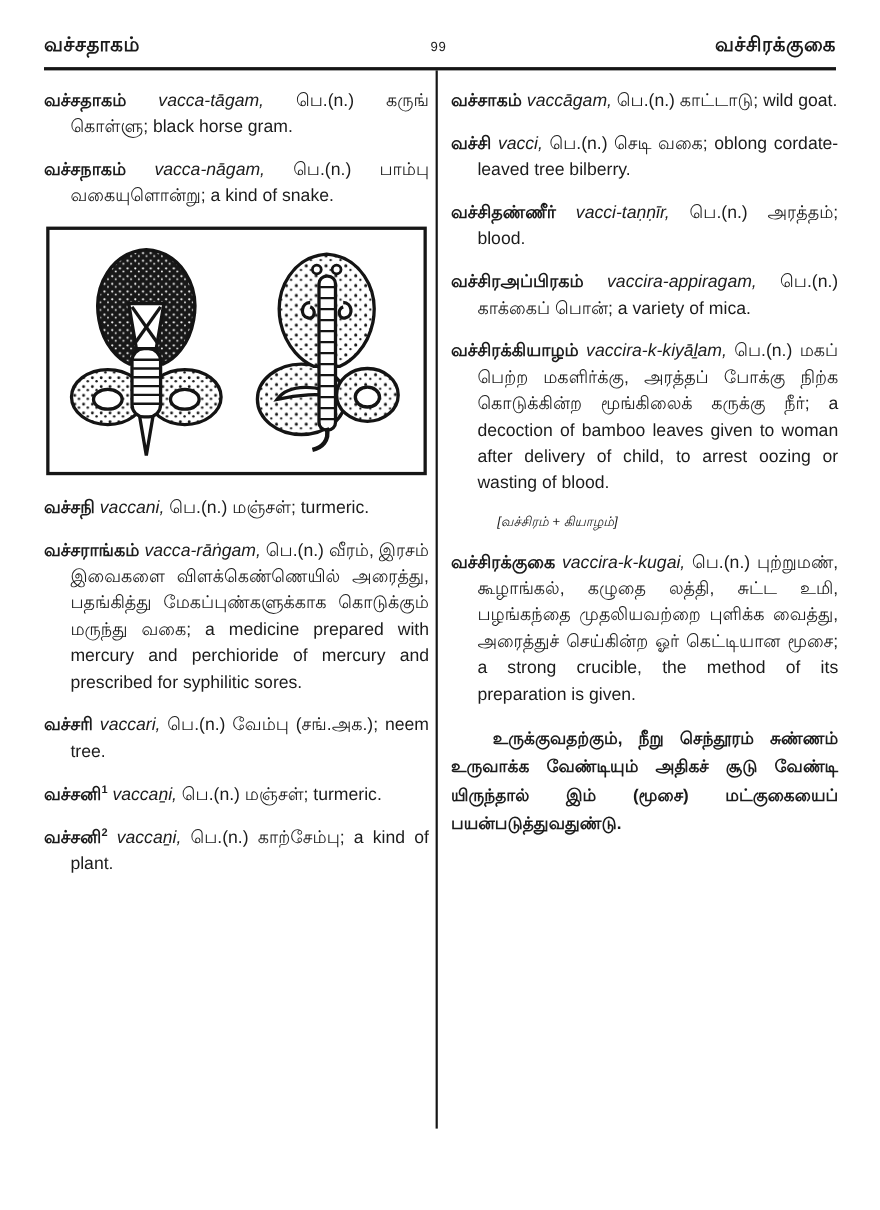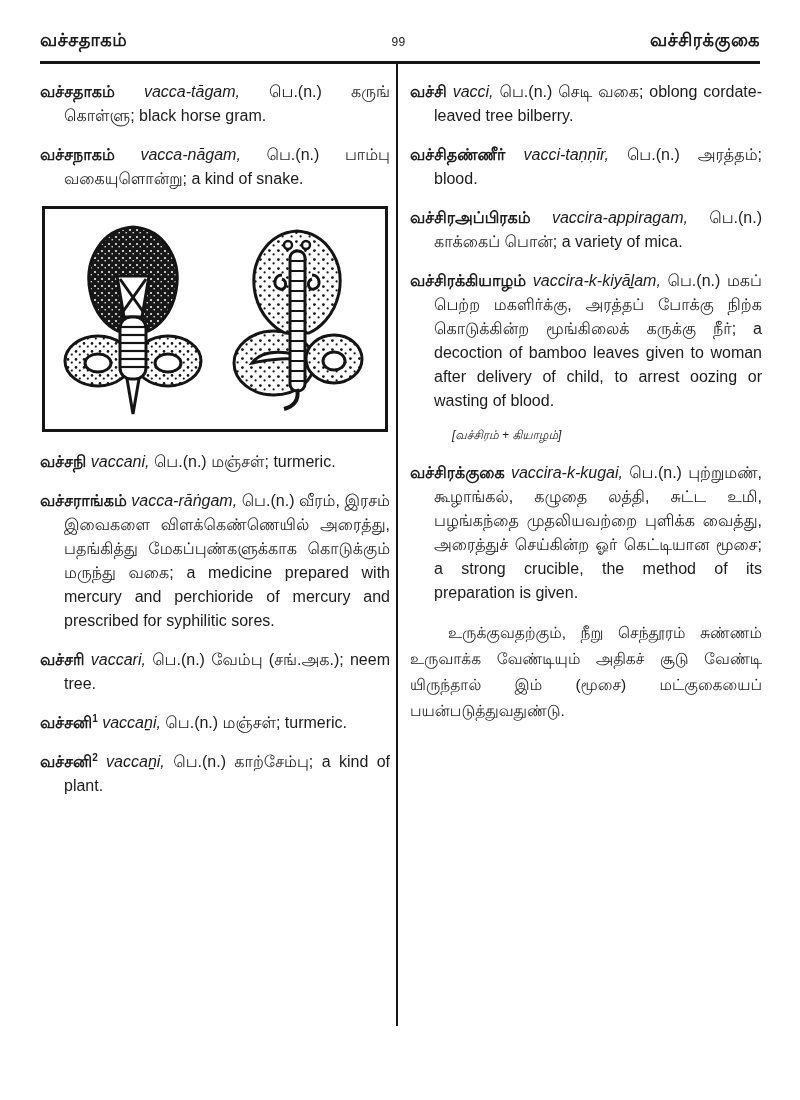--- a/index.html
+++ b/index.html
@@ -39,21 +39,21 @@
   }
   .hw{font-weight:700;}
   .it{font-style:italic;}
   .sup{font-size:10px;font-weight:700;vertical-align:super;line-height:0;}
   .etymology{
     font-size:12px;font-style:italic;
     margin:2px 0 18px 42px;
   }
   .note{
     font-size:15.5px;line-height:26px;text-align:justify;
-    text-indent:38px;margin:4px 0 0 0;
+    text-indent:38px;margin:4px 0 0 0;font-weight:bold;
   }
   
   .figure-box{
     box-sizing:border-box;
     width:346px;height:226px;
     border:3px solid #161616;
     margin:4px 0 18px 2px;
     display:flex;align-items:center;justify-content:center;gap:14px;
     background:#fff;
   }
@@ -155,20 +155,21 @@
       <path d="M75,168 C78,180 70,186 62,188" fill="none" stroke="#141414" stroke-width="4"></path>
     </svg>
   </div>
         <div class="entry"><span class="hw">வச்சநி</span> <span class="it">vaccani,</span><span class="rm"> பெ.(n.) மஞ்சள்; turmeric.</span></div>
         <div class="entry"><span class="hw">வச்சராங்கம்</span> <span class="it">vacca-rāṅgam,</span><span class="rm"> பெ.(n.) வீரம், இரசம் இவைகளை விளக்கெண்ணெயில் அரைத்து, பதங்கித்து மேகப்புண்களுக்காக கொடுக்கும் மருந்து வகை; a medicine prepared with mercury and perchioride of mercury and prescribed for syphilitic sores.</span></div>
         <div class="entry"><span class="hw">வச்சரி</span> <span class="it">vaccari,</span><span class="rm"> பெ.(n.) வேம்பு (சங்.அக.); neem tree.</span></div>
         <div class="entry"><span class="hw">வச்சனி</span><sup class="sup">1</sup> <span class="it">vaccaṉi,</span><span class="rm"> பெ.(n.) மஞ்சள்; turmeric.</span></div>
         <div class="entry"><span class="hw">வச்சனி</span><sup class="sup">2</sup> <span class="it">vaccaṉi,</span><span class="rm"> பெ.(n.) காற்சேம்பு; a kind of plant.</span></div>
       </div>
     <div class="col col-right" id="col-right">
+        <div class="entry"><span class="hw">வச்சாகம்</span> <span class="it">vaccāgam,</span><span class="rm"> பெ.(n.) காட்டாடு; wild goat.</span></div>
         <div class="entry"><span class="hw">வச்சி</span> <span class="it">vacci,</span><span class="rm"> பெ.(n.) செடி வகை; oblong cordate-leaved tree bilberry.</span></div>
         <div class="entry"><span class="hw">வச்சிதண்ணீர்</span> <span class="it">vacci-taṇṇīr,</span><span class="rm"> பெ.(n.) அரத்தம்; blood.</span></div>
         <div class="entry"><span class="hw">வச்சிரஅப்பிரகம்</span> <span class="it">vaccira-appiragam,</span><span class="rm"> பெ.(n.) காக்கைப் பொன்; a variety of mica.</span></div>
         <div class="entry"><span class="hw">வச்சிரக்கியாழம்</span> <span class="it">vaccira-k-kiyāḻam,</span><span class="rm"> பெ.(n.) மகப் பெற்ற மகளிர்க்கு, அரத்தப் போக்கு நிற்க கொடுக்கின்ற மூங்கிலைக் கருக்கு நீர்; a decoction of bamboo leaves given to woman after delivery of child, to arrest oozing or wasting of blood.</span></div>
         <div class="etymology">[வச்சிரம் + கியாழம்]</div>
         <div class="entry"><span class="hw">வச்சிரக்குகை</span> <span class="it">vaccira-k-kugai,</span><span class="rm"> பெ.(n.) புற்றுமண், கூழாங்கல், கழுதை லத்தி, சுட்ட உமி, பழங்கந்தை முதலியவற்றை புளிக்க வைத்து, அரைத்துச் செய்கின்ற ஓர் கெட்டியான மூசை; a strong crucible, the method of its preparation is given.</span></div>
         <div class="note">உருக்குவதற்கும், நீறு செந்தூரம் சுண்ணம் உருவாக்க வேண்டியும் அதிகச் சூடு வேண்டி யிருந்தால் இம் (மூசை) மட்குகையைப் பயன்படுத்துவதுண்டு.</div>
       </div>
   </div>
 </div>

